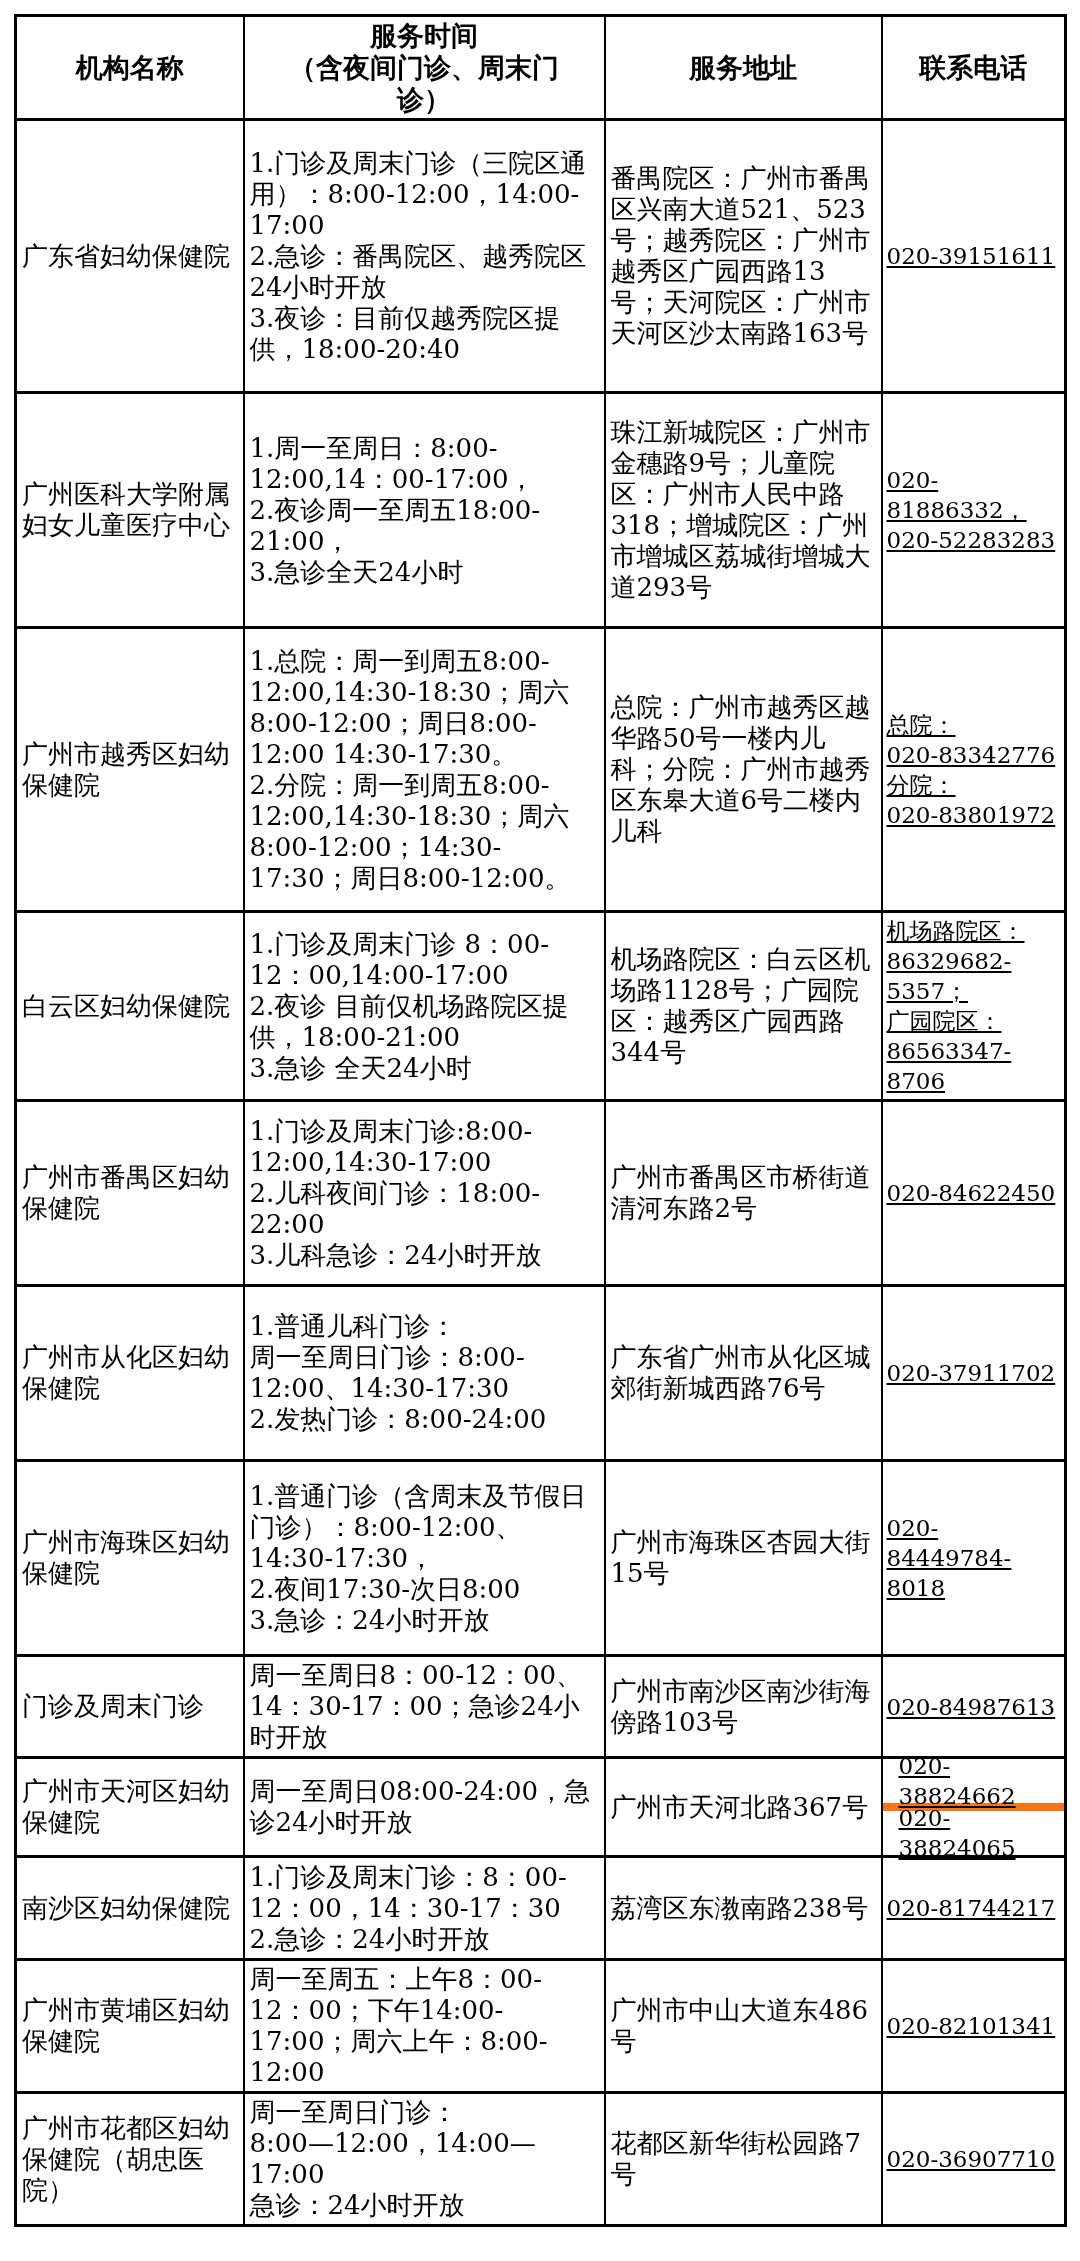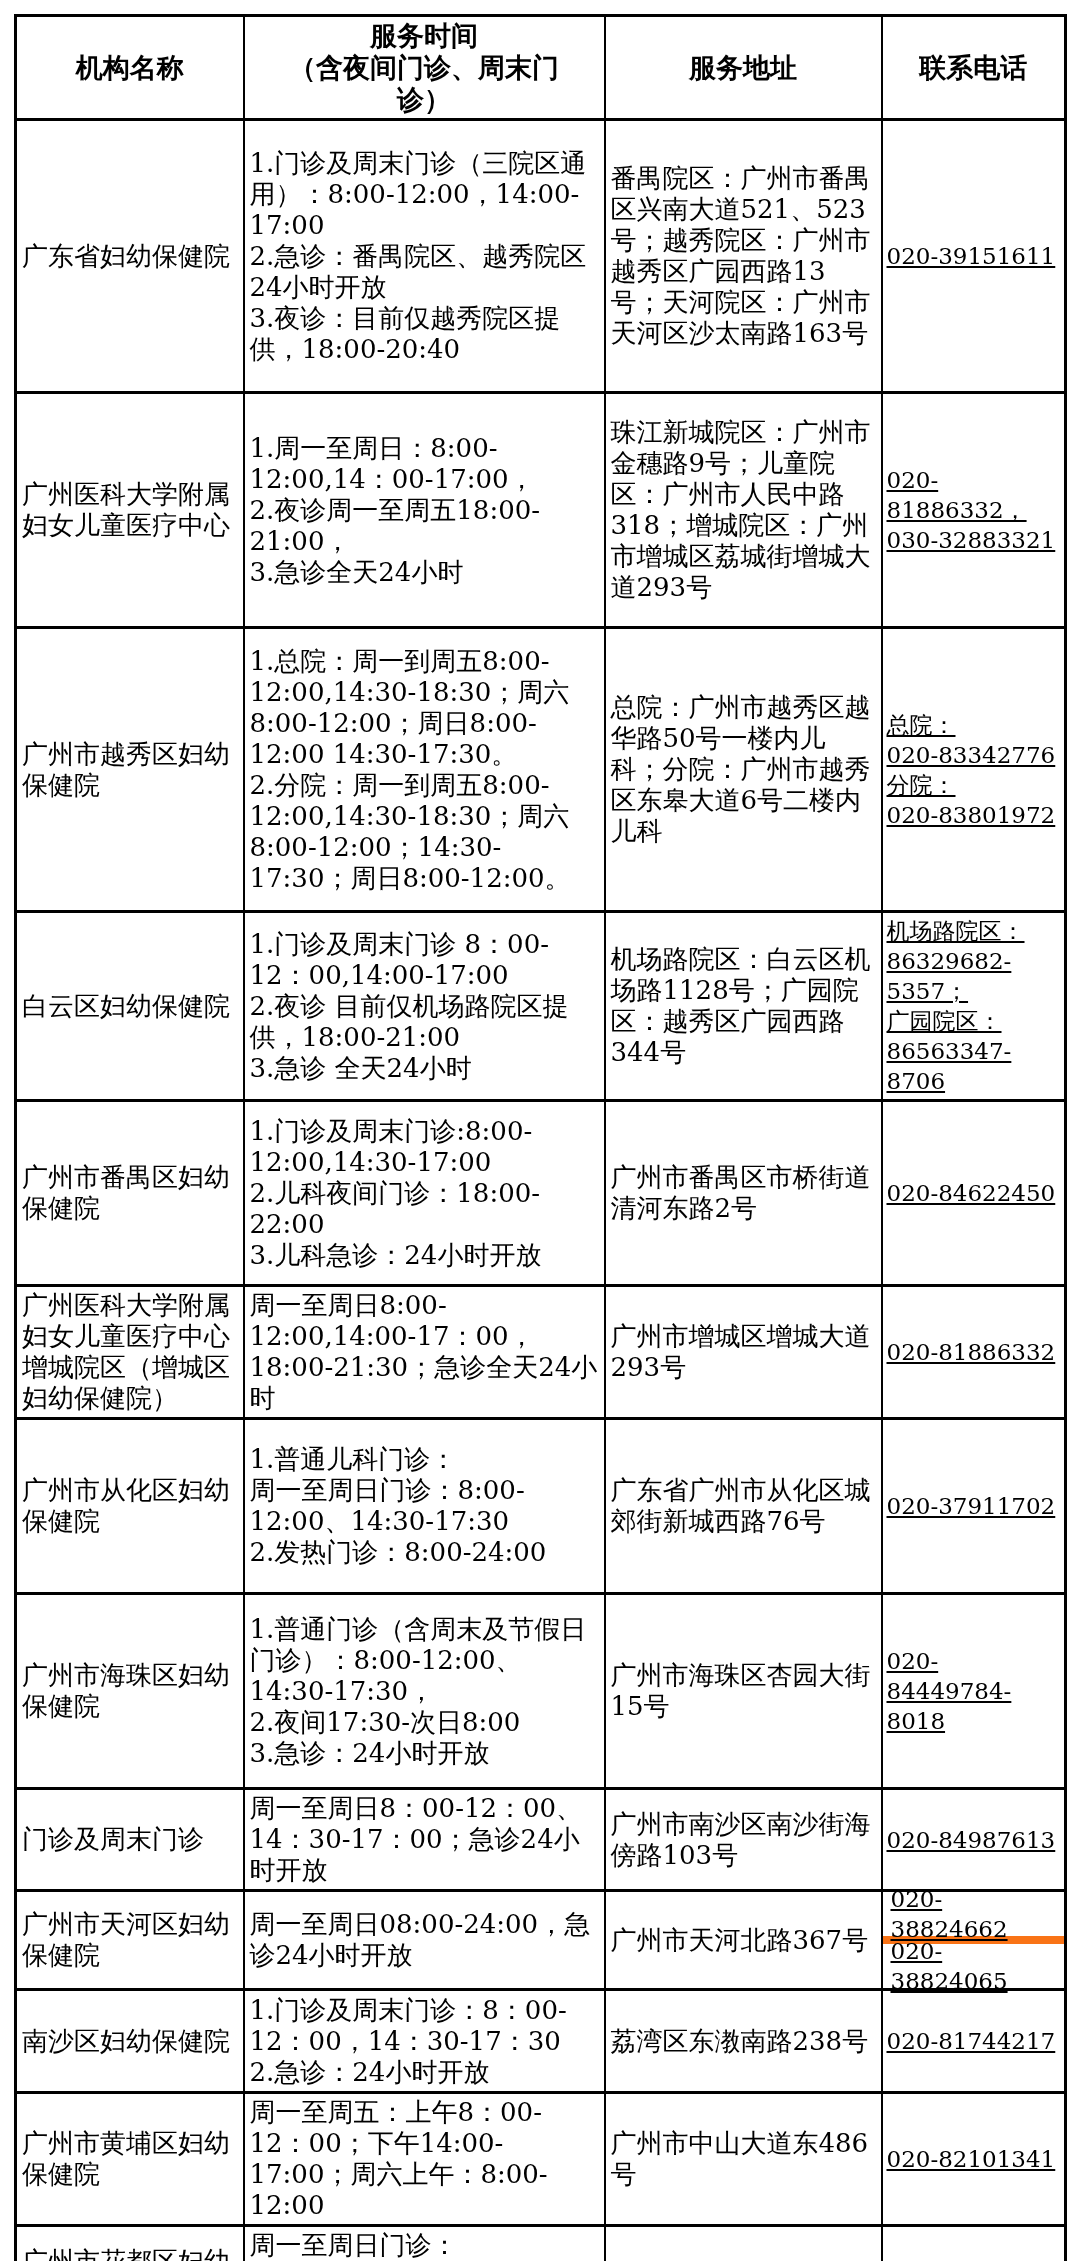--- a/index.html
+++ b/index.html
@@ -55,21 +55,21 @@
     padding: 3px 4px;
     text-decoration: underline;
   }
   td.cell.phone.split {
     padding: 0;
   }
   .phone-part {
     height: 44px;
     display: flex;
     align-items: center;
-    padding: 0 8px;
+    padding: 0 16px;
   }
   .phone-part + .phone-part {
     border-top: 8px solid #f97316;
   }
 </style>
 </head>
 <body>
 
 <div class="page">
   <table class="clinic-table">
@@ -99,21 +99,21 @@
           <td class="cell phone">020-39151611</td>
         </tr>
         <tr style="height: 235px;">
           <td class="cell name">广州医科大学附属妇女儿童医疗中心</td>
           <td class="cell time">1.周一至周日：8:00-12:00,14：00-17:00，
 2.夜诊周一至周五18:00-21:00，
 3.急诊全天24小时</td>
           <td class="cell address">珠江新城院区：广州市金穗路9号；儿童院区：广州市人民中路318；增城院区：广州市增城区荔城街增城大道293号</td>
           <td class="cell phone">020-
 81886332，
-030-32883321</td>
+020-52283283</td>
         </tr>
         <tr style="height: 284px;">
           <td class="cell name">广州市越秀区妇幼保健院</td>
           <td class="cell time">1.总院：周一到周五8:00-12:00,14:30-18:30；周六8:00-12:00；周日8:00-12:00 14:30-17:30。
 2.分院：周一到周五8:00-12:00,14:30-18:30；周六8:00-12:00；14:30-17:30；周日8:00-12:00。</td>
           <td class="cell address">总院：广州市越秀区越华路50号一楼内儿科；分院：广州市越秀区东皋大道6号二楼内儿科</td>
           <td class="cell phone">总院：
 020-83342776
 分院：
 020-83801972</td>
@@ -130,26 +130,20 @@
 广园院区：
 86563347-8706</td>
         </tr>
         <tr style="height: 185px;">
           <td class="cell name">广州市番禺区妇幼保健院</td>
           <td class="cell time">1.门诊及周末门诊:8:00-12:00,14:30-17:00
 2.儿科夜间门诊：18:00-22:00
 3.儿科急诊：24小时开放</td>
           <td class="cell address">广州市番禺区市桥街道清河东路2号</td>
           <td class="cell phone">020-84622450</td>
-        </tr>
-        <tr style="height: 131px;">
-          <td class="cell name">广州医科大学附属妇女儿童医疗中心增城院区（增城区妇幼保健院）</td>
-          <td class="cell time">周一至周日8:00-12:00,14:00-17：00，18:00-21:30；急诊全天24小时</td>
-          <td class="cell address">广州市增城区增城大道293号</td>
-          <td class="cell phone">020-81886332</td>
         </tr>
         <tr style="height: 175px;">
           <td class="cell name">广州市从化区妇幼保健院</td>
           <td class="cell time">1.普通儿科门诊：
 周一至周日门诊：8:00-12:00、14:30-17:30
 2.发热门诊：8:00-24:00</td>
           <td class="cell address">广东省广州市从化区城郊街新城西路76号</td>
           <td class="cell phone">020-37911702</td>
         </tr>
         <tr style="height: 195px;">

